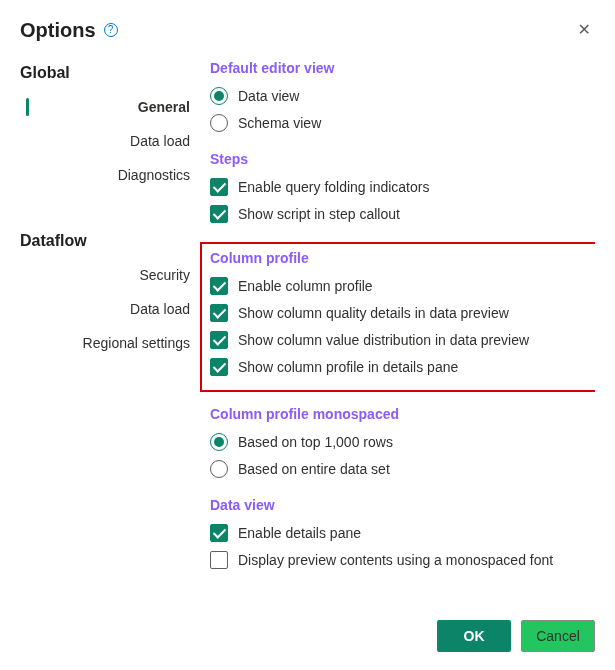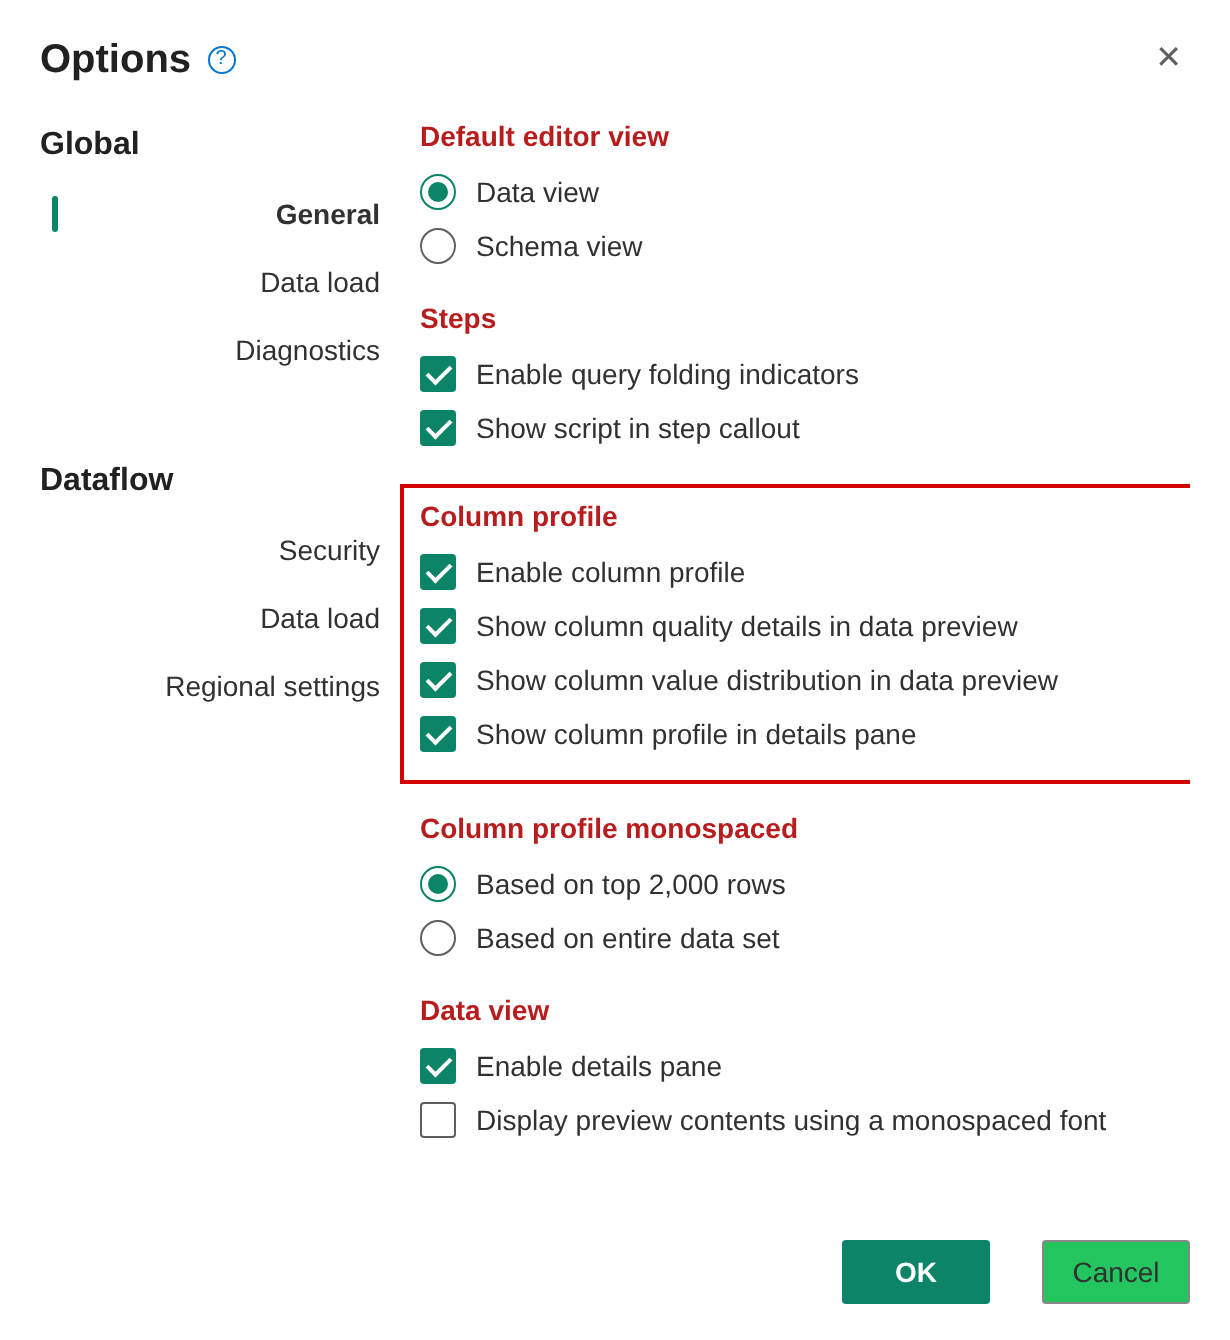--- a/index.html
+++ b/index.html
@@ -90,21 +90,21 @@
   }
   .content {
     flex: 1;
     padding-left: 10px;
     font-size: 14px;
   }
   .section-title {
     font-weight: 600;
     font-size: 14px;
     margin: 0 0 8px 0;
-    color: #b91c1c;
+    color: #8b5cf6;
   }
   .section { margin-bottom: 16px; }
   .radio-row, .check-row {
     display: flex;
     align-items: center;
     gap: 10px;
     margin: 3px 0;
     min-height: 24px;
   }
   .radio {
@@ -150,21 +150,21 @@
   }
   .opt-label { line-height: 1.3; }
   .highlight-box {
     border: 2px solid #d40000;
     padding: 6px 8px 8px 8px;
     margin: 0 -10px 14px -10px;
   }
   .footer {
     display: flex;
     justify-content: flex-end;
-    gap: 26px;
+    gap: 10px;
     padding: 14px 0 18px 0;
   }
   .btn {
     min-width: 74px;
     height: 32px;
     font-size: 14px;
     border-radius: 2px;
     cursor: pointer;
     border: 1px solid transparent;
     font-family: inherit;
@@ -248,21 +248,21 @@
         <div class="check-row">
           <span class="checkbox checked"></span>
           <span class="opt-label">Show column profile in details pane</span>
         </div>
       </div>
 
       <div class="section">
         <div class="section-title">Column profile monospaced</div>
         <div class="radio-row">
           <span class="radio selected"></span>
-          <span class="opt-label">Based on top 2,000 rows</span>
+          <span class="opt-label">Based on top 1,000 rows</span>
         </div>
         <div class="radio-row">
           <span class="radio"></span>
           <span class="opt-label">Based on entire data set</span>
         </div>
       </div>
 
       <div class="section">
         <div class="section-title">Data view</div>
         <div class="check-row">

